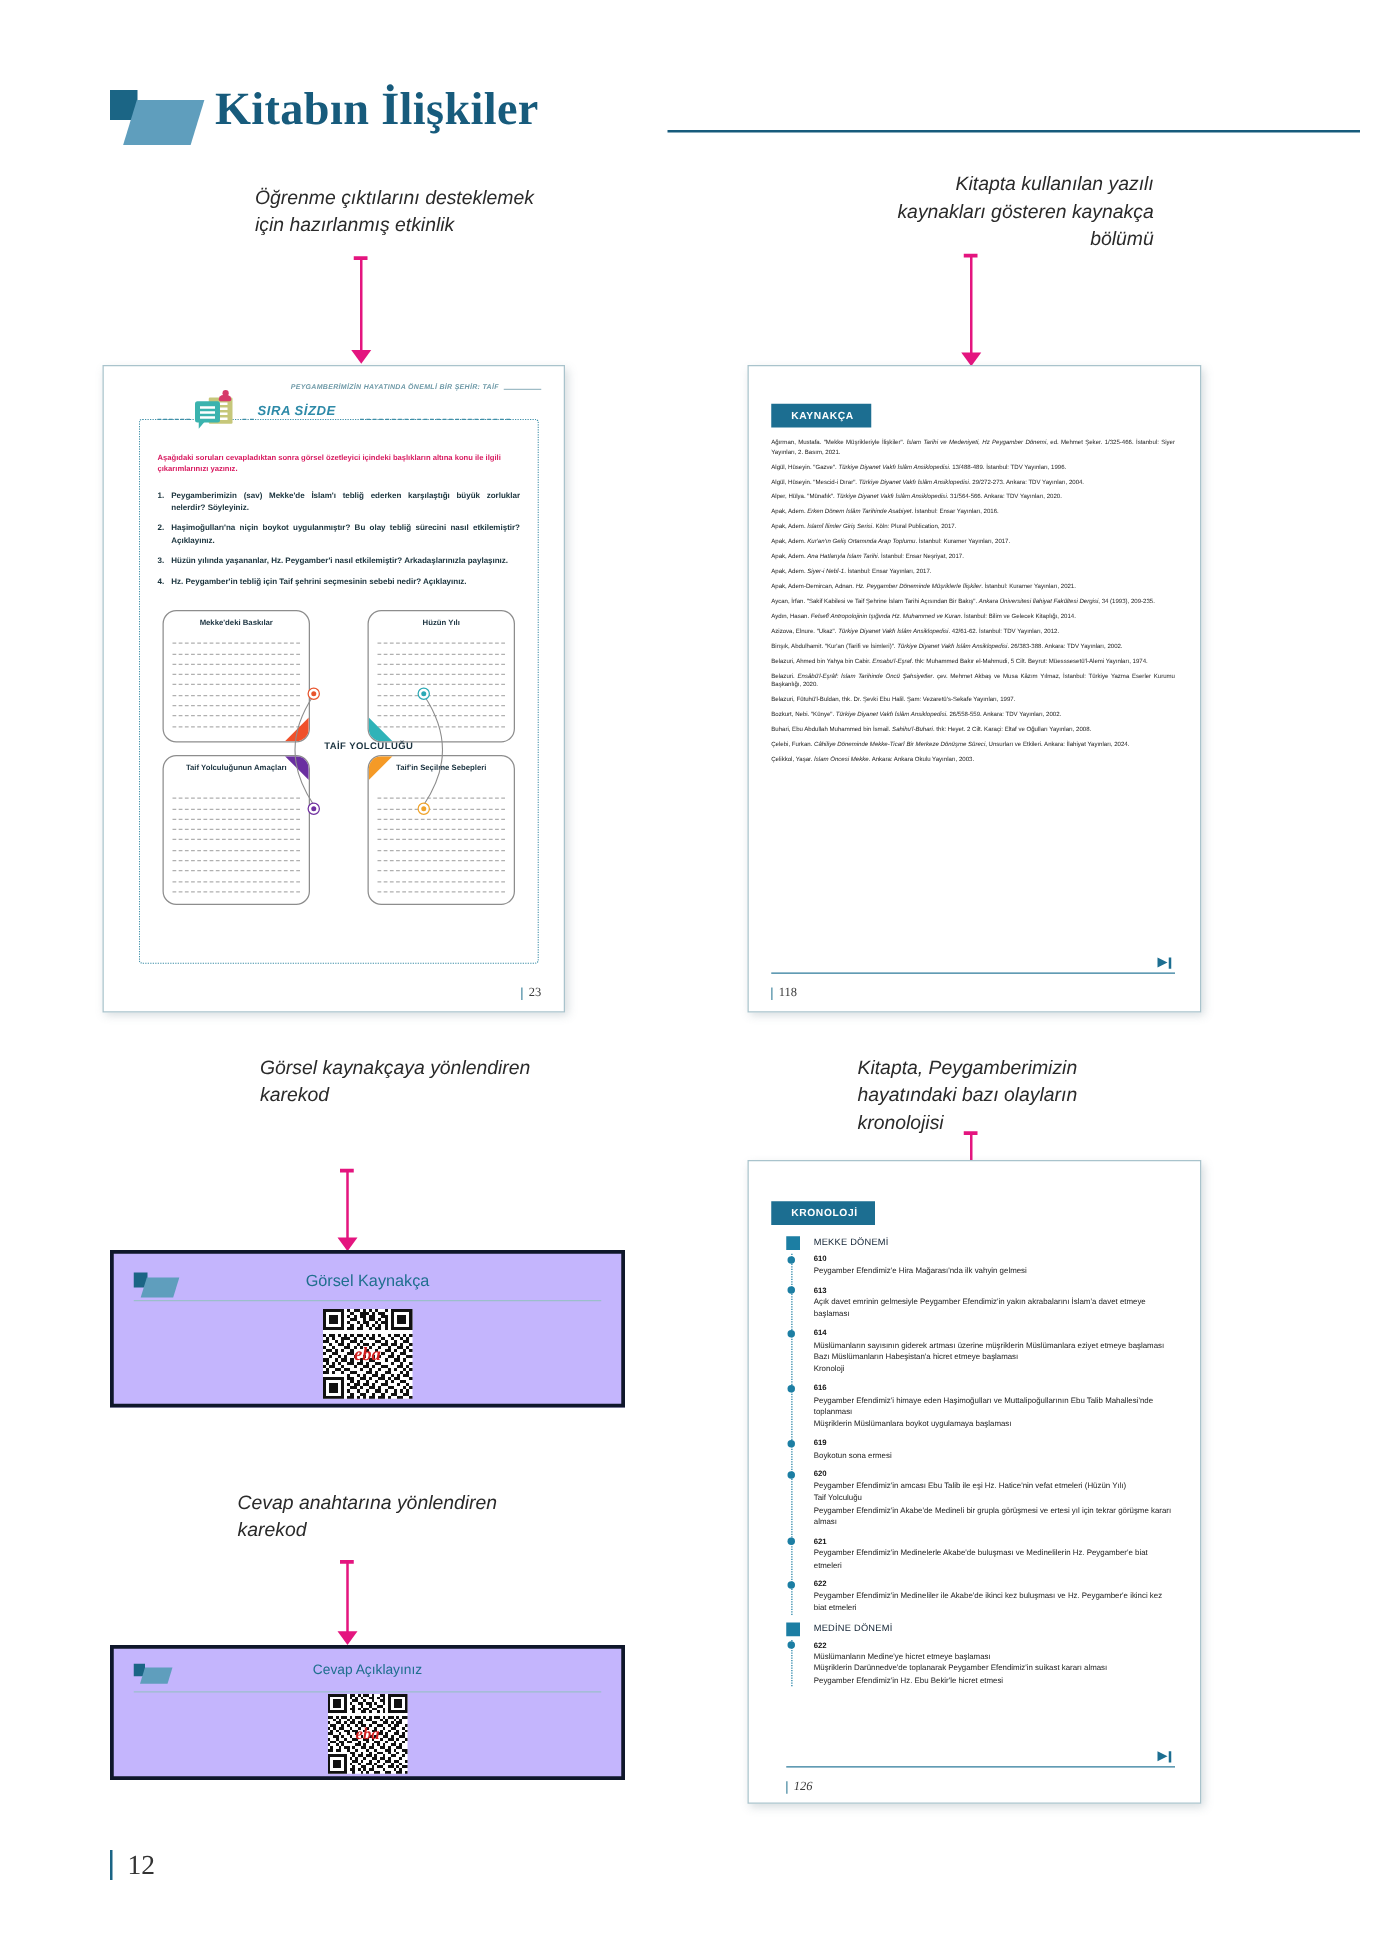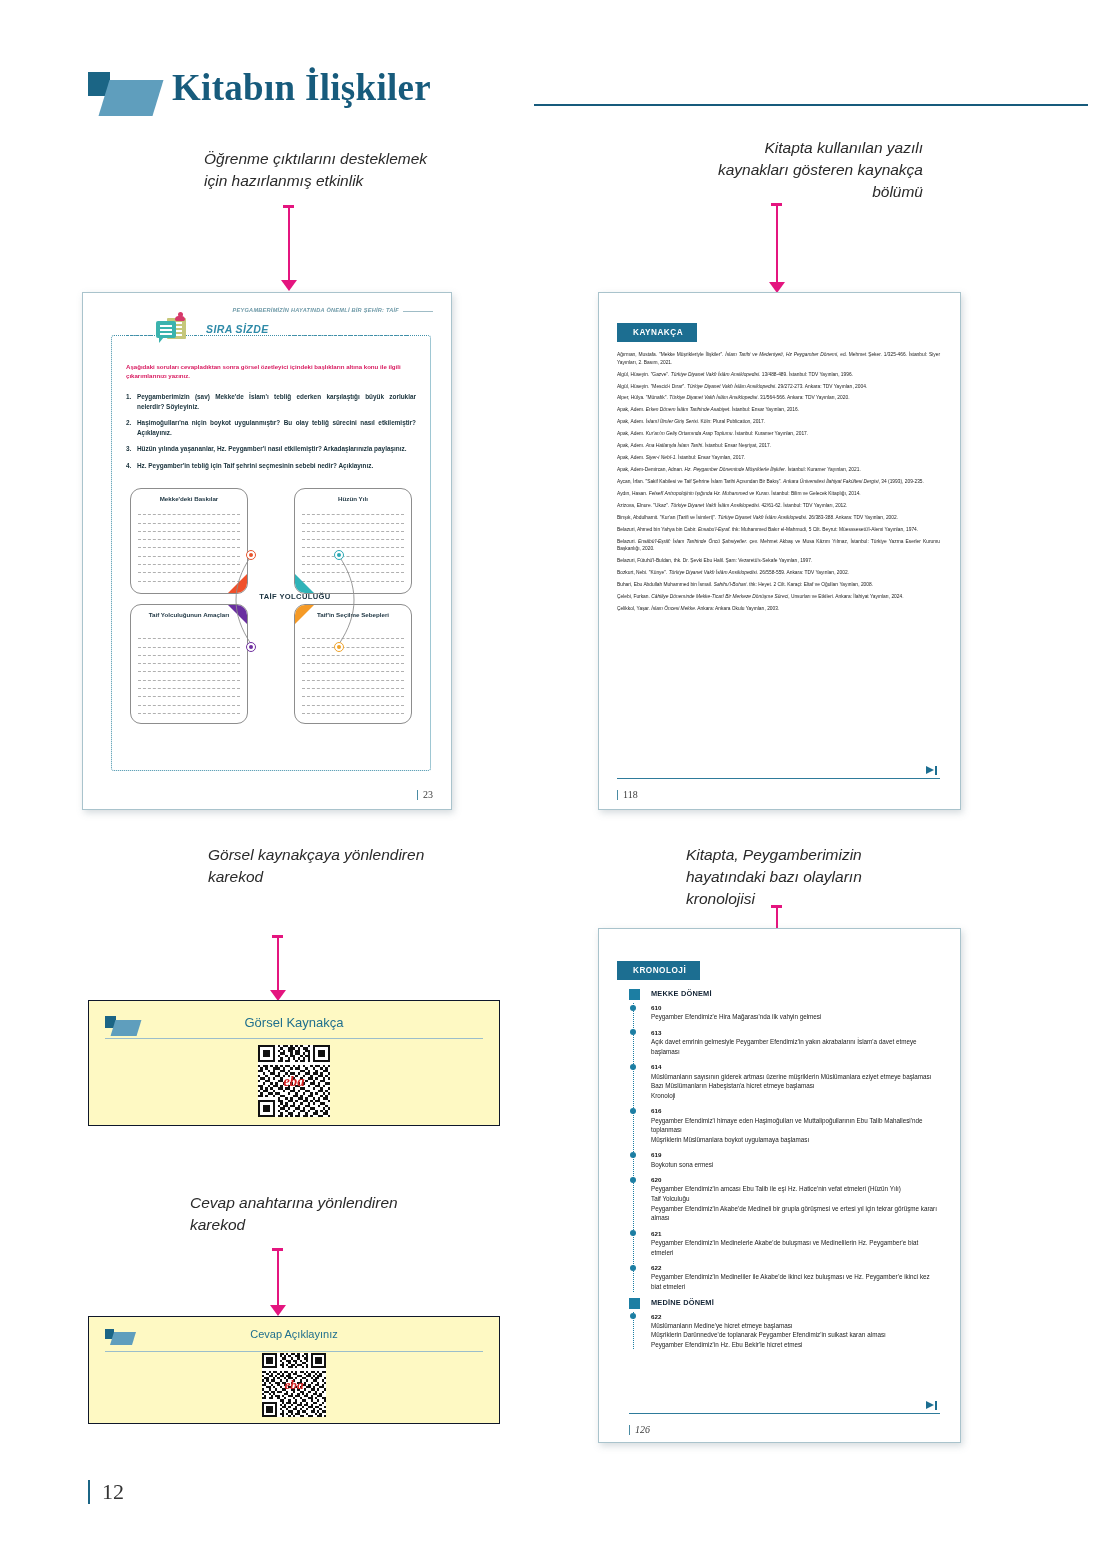--- a/index.html
+++ b/index.html
@@ -170,21 +170,21 @@
   .next-mark:after {
     content:''; position: absolute; left: 8.5px; top: 0; width: 2px; height: 9px; background: #1c6e91;
   }
 
   
   #thumb-c { left: 598px; top: 928px; width: 363px; height: 515px; }
   #tc-tab { left: 18px; top: 32px; }
   #tc-body { position: absolute; left: 30px; right: 20px; top: 60px; bottom: 32px; }
   .period {
     position: relative; padding-left: 22px; margin-bottom: 5px;
-    font-size: 7.4px; font-weight: bold; color: #123; letter-spacing: .2px;
+    font-size: 7.4px; font-weight: normal; color: #123; letter-spacing: .2px;
   }
   .period .sq {
     position: absolute; left: 0; top: 0px; width: 11px; height: 11px; background: #1c7ea3;
   }
   .tl { position: relative; padding-left: 22px; }
   .tl .axis {
     position: absolute; left: 4px; top: 0; bottom: 0; width: 0;
     border-left: 1.2px dotted #1c7ea3;
   }
   .ev { position: relative; margin-bottom: 6px; }
@@ -192,21 +192,21 @@
     position: absolute; left: -22px; top: 1.5px; width: 6px; height: 6px;
     border-radius: 50%; background: #1c7ea3;
     margin-left: 1px;
   }
   .ev .yr { font-size: 6.2px; font-weight: bold; color: #111; line-height: 1.5; }
   .ev .ln { font-size: 6.3px; color: #1a1a1a; line-height: 1.52; }
   #tc-rule { position: absolute; left: 30px; right: 20px; bottom: 28px; height: 1px; background: #2e7b9b; }
 
   
   .qrcard {
-    position: absolute; background: #fef9c3; border: 1px solid #0f172a;
+    position: absolute; background: #c4b5fd; border: 3px solid #0f172a;
   }
   .qr-head { position: absolute; left: 16px; right: 16px; top: 14px; height: 22px; }
   .qr-logo { position: absolute; left: 0; top: 1px; width: 36px; height: 18px; }
   .qr-logo .s { position: absolute; left: 0; top: 0; width: 11px; height: 12px; background: #1b6585; }
   .qr-logo .p {
     position: absolute; left: 8px; top: 4px; width: 26px; height: 16px;
     background: #5f9ebd; transform: skewX(-17deg);
   }
   .qr-title {
     position: absolute; left: 0; right: 0; top: 0; text-align: center;

